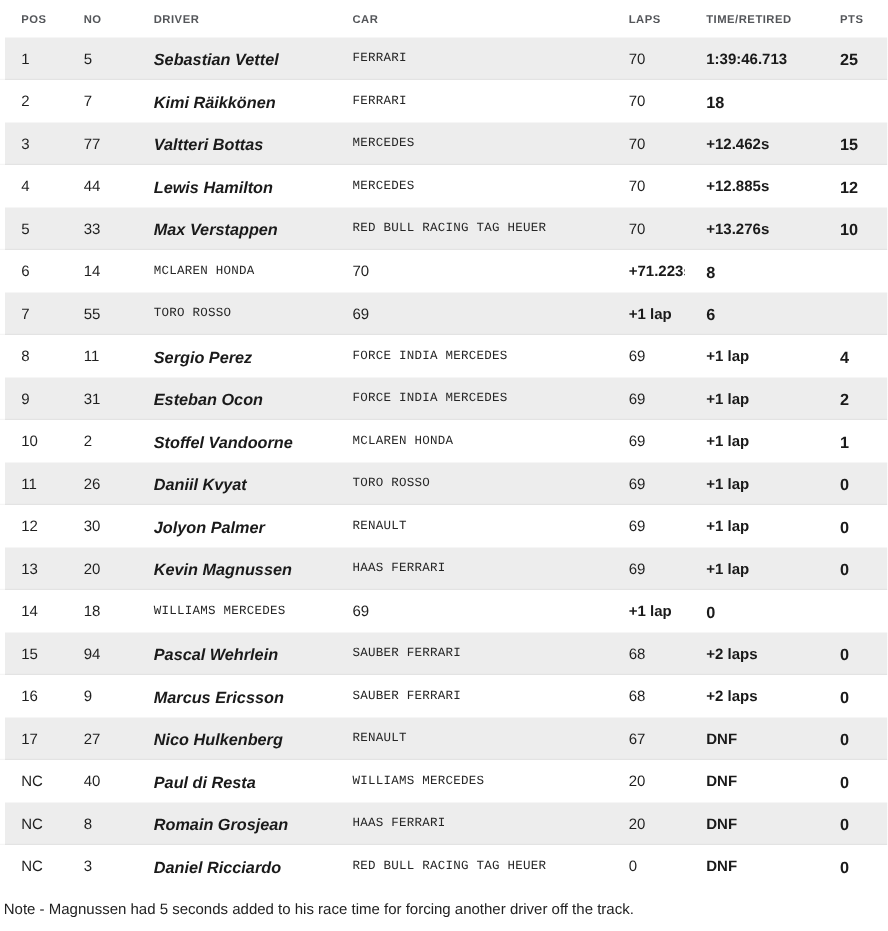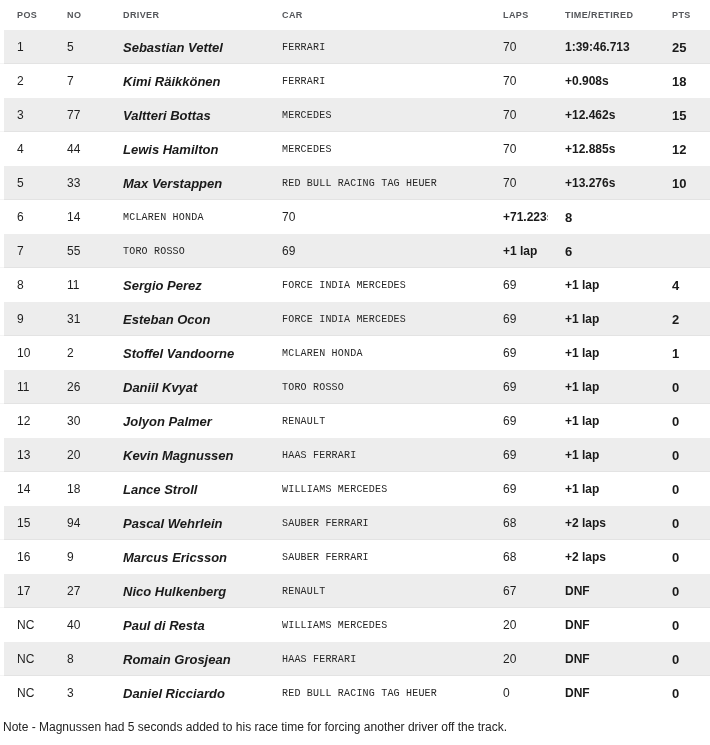--- a/index.html
+++ b/index.html
@@ -80,21 +80,20 @@
     <div class="cell laps-cell">70</div>
     <div class="cell time-cell">1:39:46.713</div>
     <div class="cell pts-cell">25</div>
   </div>
       <div class="grid-row data-row">
     <div class="cell pos-cell">2</div>
     <div class="cell no-cell">7</div>
     <div class="cell driver-cell">Kimi Räikkönen</div>
     <div class="cell car-cell">FERRARI</div>
     <div class="cell laps-cell">70</div>
-    <div class="cell time-cell">+0.908s</div>
     <div class="cell pts-cell">18</div>
   </div>
       <div class="grid-row data-row">
     <div class="cell pos-cell">3</div>
     <div class="cell no-cell">77</div>
     <div class="cell driver-cell">Valtteri Bottas</div>
     <div class="cell car-cell">MERCEDES</div>
     <div class="cell laps-cell">70</div>
     <div class="cell time-cell">+12.462s</div>
     <div class="cell pts-cell">15</div>
@@ -183,21 +182,20 @@
     <div class="cell no-cell">20</div>
     <div class="cell driver-cell">Kevin Magnussen</div>
     <div class="cell car-cell">HAAS FERRARI</div>
     <div class="cell laps-cell">69</div>
     <div class="cell time-cell">+1 lap</div>
     <div class="cell pts-cell">0</div>
   </div>
       <div class="grid-row data-row">
     <div class="cell pos-cell">14</div>
     <div class="cell no-cell">18</div>
-    <div class="cell driver-cell">Lance Stroll</div>
     <div class="cell car-cell">WILLIAMS MERCEDES</div>
     <div class="cell laps-cell">69</div>
     <div class="cell time-cell">+1 lap</div>
     <div class="cell pts-cell">0</div>
   </div>
       <div class="grid-row data-row">
     <div class="cell pos-cell">15</div>
     <div class="cell no-cell">94</div>
     <div class="cell driver-cell">Pascal Wehrlein</div>
     <div class="cell car-cell">SAUBER FERRARI</div>

